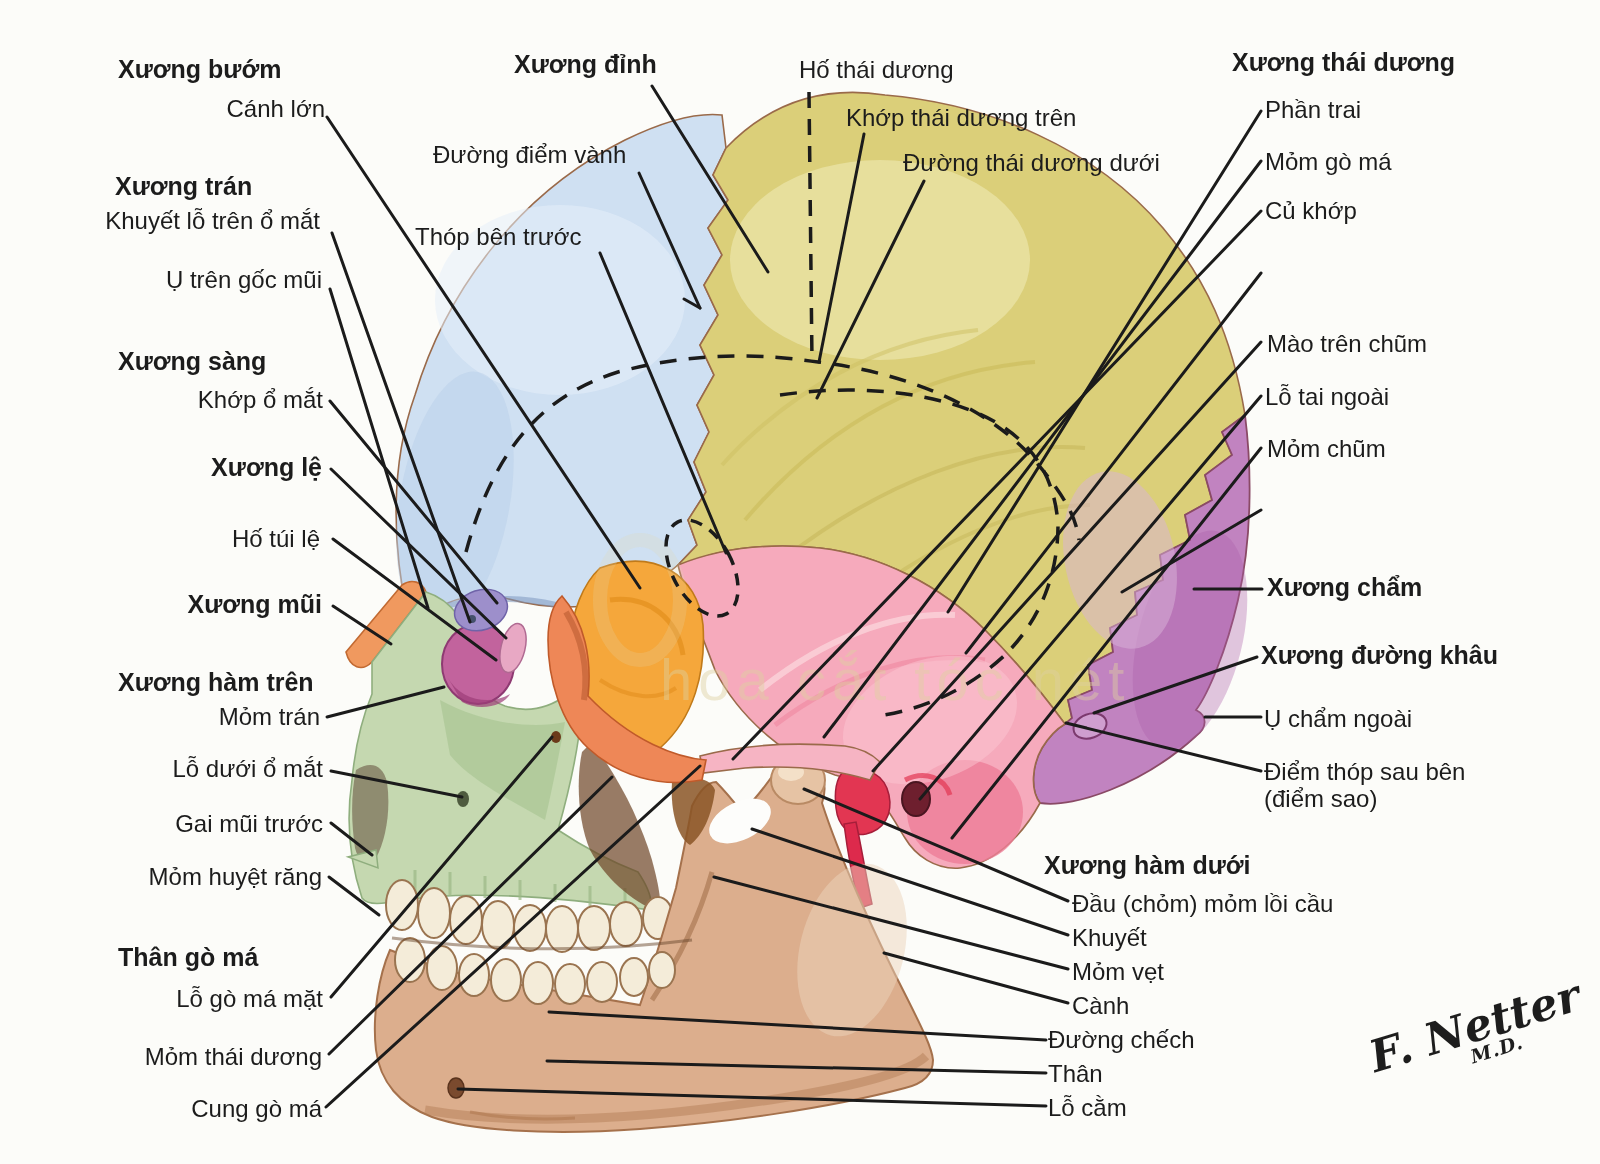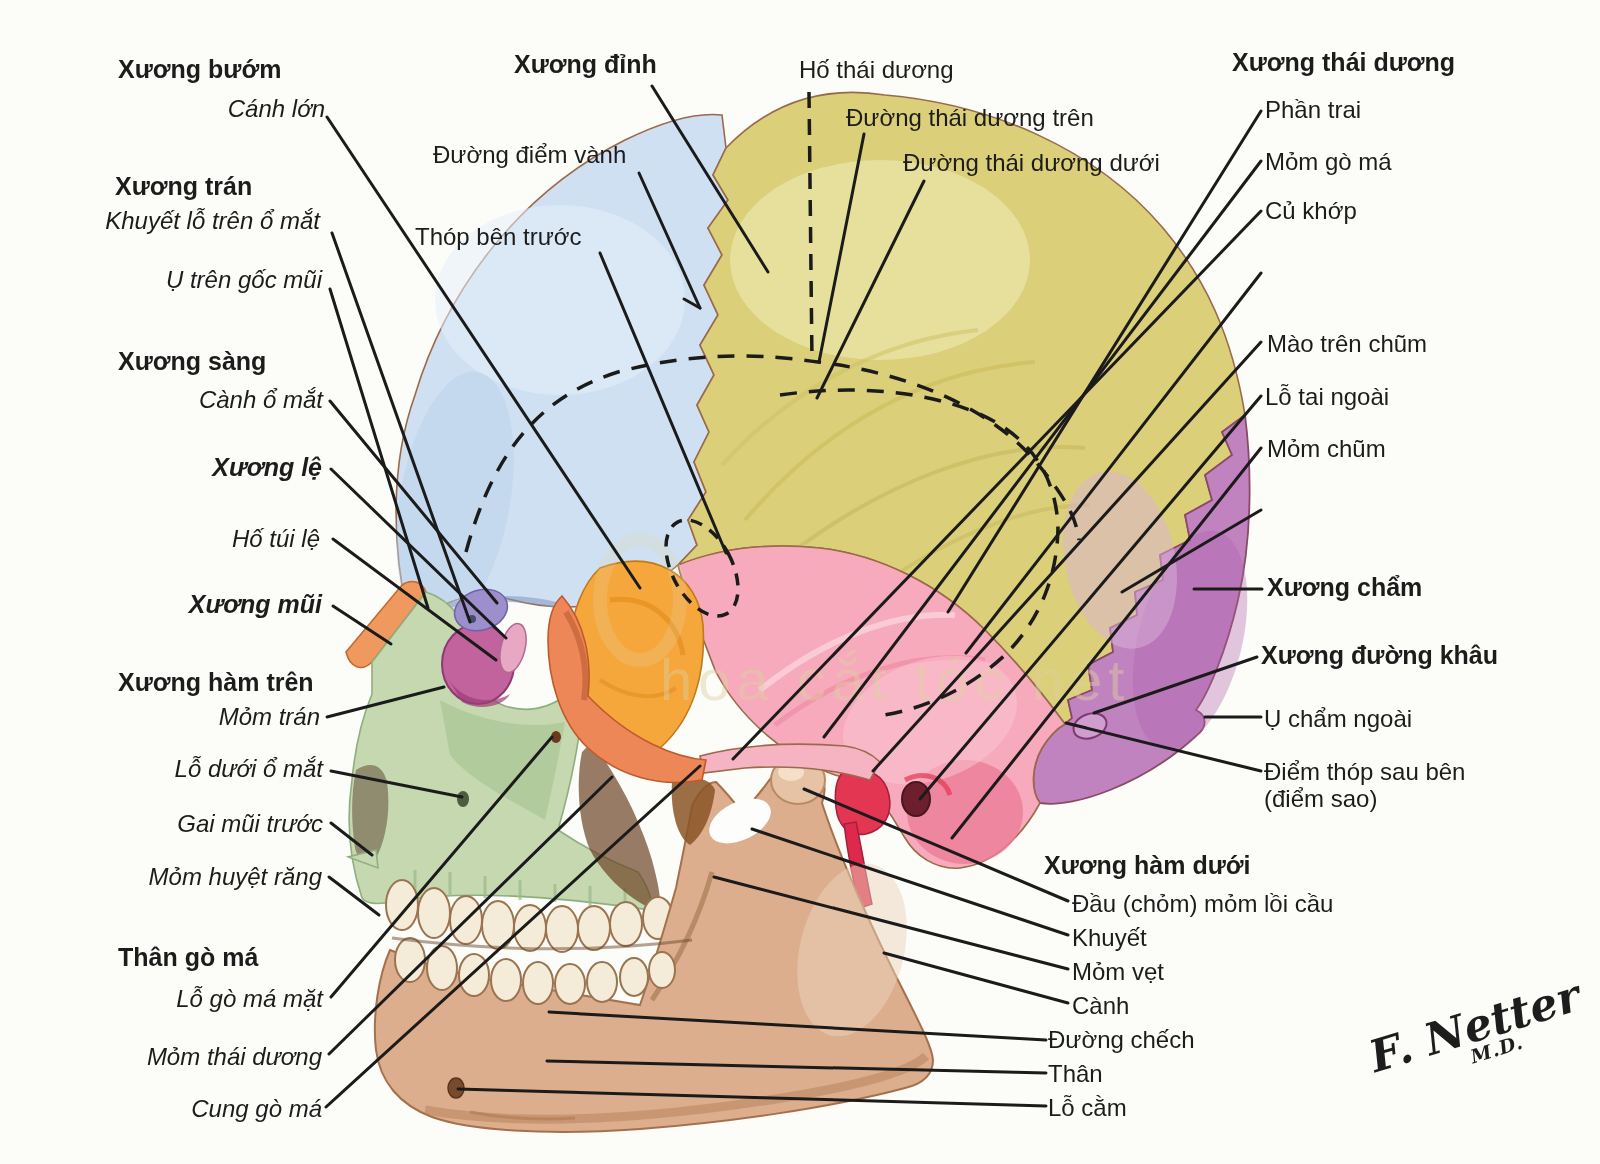--- a/index.html
+++ b/index.html
@@ -1,21 +1,21 @@
 <!DOCTYPE html>
 <html><head>
 <meta charset="utf-8">
 <style>
   html,body{margin:0;padding:0;background:#ffffff;}
   .canvas{position:relative;width:1600px;height:1164px;background:#fcfcf9;overflow:hidden;
           font-family:"Liberation Sans",sans-serif;}
   .art{position:absolute;left:0;top:0;}
   .lbl{position:absolute;font-size:24px;line-height:1.14;color:#1c1c1c;white-space:pre-line;}
   .lbl.b{font-weight:700;font-size:25px;text-align:center;}
-  .lbl.r{text-align:center;font-style:italic;}
+  .lbl.r{text-align:center;}
   .sig{position:absolute;left:1368px;top:1000px;transform:rotate(-17deg);
        font-family:"DejaVu Serif",serif;font-style:italic;font-weight:700;
        font-size:44px;color:#1d1d1d;}
   .sig .md{display:block;font-size:19px;margin:-8px 0 0 96px;letter-spacing:1px;}
 </style>
 </head>
 <body>
 
 <div class="canvas">
 
@@ -240,39 +240,39 @@
       <line x1="1046" y1="1106" x2="458" y2="1089"></line>
     </g>
   </svg>
 
   <div class="lbl b" style="left:118px;top:55px">Xương bướm</div>
   <div class="lbl r" style="right:1275px;top:95px">Cánh lớn</div>
   <div class="lbl b" style="left:115px;top:172px">Xương trán</div>
   <div class="lbl r" style="right:1280px;top:207px">Khuyết lỗ trên ổ mắt</div>
   <div class="lbl r" style="right:1278px;top:266px">Ụ trên gốc mũi</div>
   <div class="lbl b" style="left:118px;top:347px">Xương sàng</div>
-  <div class="lbl r" style="right:1277px;top:386px">Cành ổ mắt</div>
+  <div class="lbl r" style="right:1277px;top:386px">Khớp ổ mắt</div>
   <div class="lbl r b" style="right:1278px;top:453px">Xương lệ</div>
   <div class="lbl r" style="right:1280px;top:525px">Hố túi lệ</div>
   <div class="lbl r b" style="right:1278px;top:590px">Xương mũi</div>
   <div class="lbl b" style="left:118px;top:668px">Xương hàm trên</div>
   <div class="lbl r" style="right:1280px;top:703px">Mỏm trán</div>
   <div class="lbl r" style="right:1277px;top:755px">Lỗ dưới ổ mắt</div>
   <div class="lbl r" style="right:1277px;top:810px">Gai mũi trước</div>
   <div class="lbl r" style="right:1278px;top:863px">Mỏm huyệt răng</div>
   <div class="lbl b" style="left:118px;top:943px">Thân gò má</div>
   <div class="lbl r" style="right:1277px;top:985px">Lỗ gò má mặt</div>
   <div class="lbl r" style="right:1278px;top:1043px">Mỏm thái dương</div>
   <div class="lbl r" style="right:1278px;top:1095px">Cung gò má</div>
 
   <div class="lbl b" style="left:514px;top:50px">Xương đỉnh</div>
   <div class="lbl" style="left:433px;top:141px">Đường điểm vành</div>
   <div class="lbl" style="left:415px;top:223px">Thóp bên trước</div>
   <div class="lbl" style="left:799px;top:56px">Hố thái dương</div>
-  <div class="lbl" style="left:846px;top:104px">Đường thái dương trên</div>
+  <div class="lbl" style="left:846px;top:104px">Khớp thái dương trên</div>
   <div class="lbl" style="left:903px;top:149px">Đường thái dương dưới</div>
 
   <div class="lbl b" style="left:1232px;top:48px">Xương thái dương</div>
   <div class="lbl" style="left:1265px;top:96px">Phần trai</div>
   <div class="lbl" style="left:1265px;top:148px">Mỏm gò má</div>
   <div class="lbl" style="left:1265px;top:197px">Củ khớp</div>
   <div class="lbl" style="left:1267px;top:330px">Mào trên chũm</div>
   <div class="lbl" style="left:1265px;top:383px">Lỗ tai ngoài</div>
   <div class="lbl" style="left:1267px;top:435px">Mỏm chũm</div>
   <div class="lbl b" style="left:1267px;top:573px">Xương chẩm</div>

